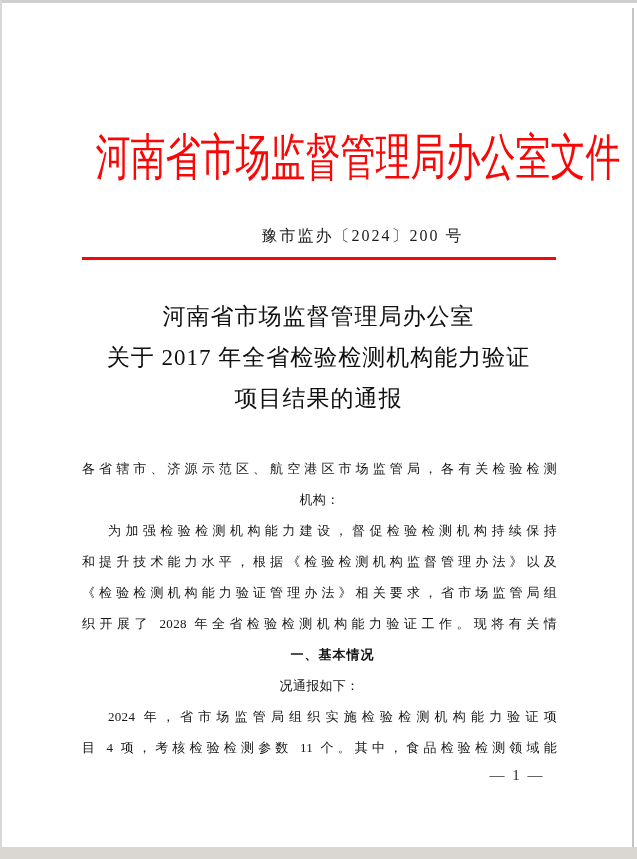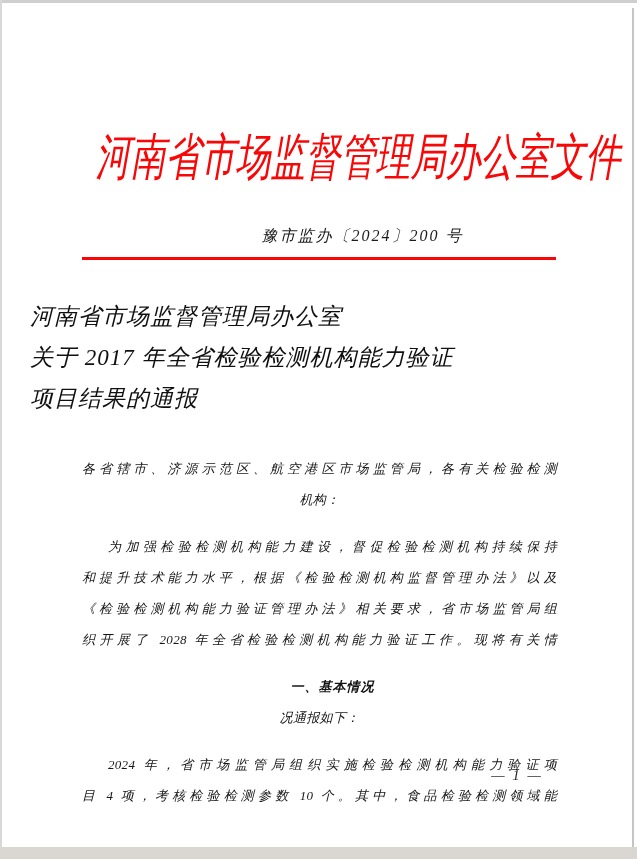--- a/index.html
+++ b/index.html
@@ -10,21 +10,20 @@
     background: #ffffff;
     overflow: hidden;
   }
   .page {
     position: relative;
     width: 637px;
     height: 859px;
     background: #ffffff;
     font-family: "Liberation Serif", "DejaVu Serif", serif;
     color: #161616;
-    font-style: italic;
   }
   
   .edge-top    { position: absolute; top: 0; left: 0; right: 0; height: 3px; background: #cfcfcf; }
   .edge-left   { position: absolute; top: 0; left: 0; bottom: 0; width: 2px; background: #d8d8d8; }
   .edge-right  { position: absolute; top: 8px; right: 3px; bottom: 12px; width: 2px; background: #c8c4c1; }
   .edge-bottom { position: absolute; left: 0; right: 0; bottom: 0; height: 12px; background: #dad6d2; }
 
   .red-header {
     position: absolute;
     top: 127px;
@@ -59,21 +58,21 @@
     left: 82px;
     width: 474px;
     height: 3px;
     background: #f90606;
   }
   .doc-title {
     position: absolute;
     top: 296px;
     left: 30px;
     width: 577px;
-    text-align: left;
+    text-align: center;
     font-size: 23px;
     line-height: 41px;
     letter-spacing: 1px;
     color: #101010;
   }
   .doc-title .title-line { white-space: nowrap; }
 
   .body-block {
     position: absolute;
     top: 453px;
@@ -86,21 +85,21 @@
   }
   .body-block .line {
     white-space: nowrap;
     text-align: center;
     height: 31px;
   }
   .body-block .line.fill {
     text-align: justify;
     text-align-last: justify;
   }
-  .body-block .line.indent { text-indent: 2em; margin-top: 16px; }
+  .body-block .line.indent { text-indent: 2em; }
   .body-block .line.heading {
     font-family: "Liberation Sans", "DejaVu Sans", sans-serif;
     font-weight: bold;
     letter-spacing: 1px;
     color: #111111;
   }
   .page-number {
     position: absolute;
     top: 767px;
     left: 447px;
@@ -137,18 +136,18 @@
   <div class="body-block">
     <div class="line fill">各省辖市、济源示范区、航空港区市场监管局，各有关检验检测</div>
     <div class="line">机构：</div>
     <div class="line fill indent">为加强检验检测机构能力建设，督促检验检测机构持续保持</div>
     <div class="line fill">和提升技术能力水平，根据《检验检测机构监督管理办法》以及</div>
     <div class="line fill">《检验检测机构能力验证管理办法》相关要求，省市场监管局组</div>
     <div class="line fill">织开展了 2028 年全省检验检测机构能力验证工作。现将有关情</div>
     <div class="line heading indent">一、基本情况</div>
     <div class="line">况通报如下：</div>
     <div class="line fill indent">2024 年，省市场监管局组织实施检验检测机构能力验证项</div>
-    <div class="line fill">目 4 项，考核检验检测参数 10 个。其中，食品检验检测领域能</div>
+    <div class="line fill">目 4 项，考核检验检测参数 11 个。其中，食品检验检测领域能</div>
   </div>
 
   <div class="page-number">— 1 —</div>
 
 </div>
 
 </body></html>

